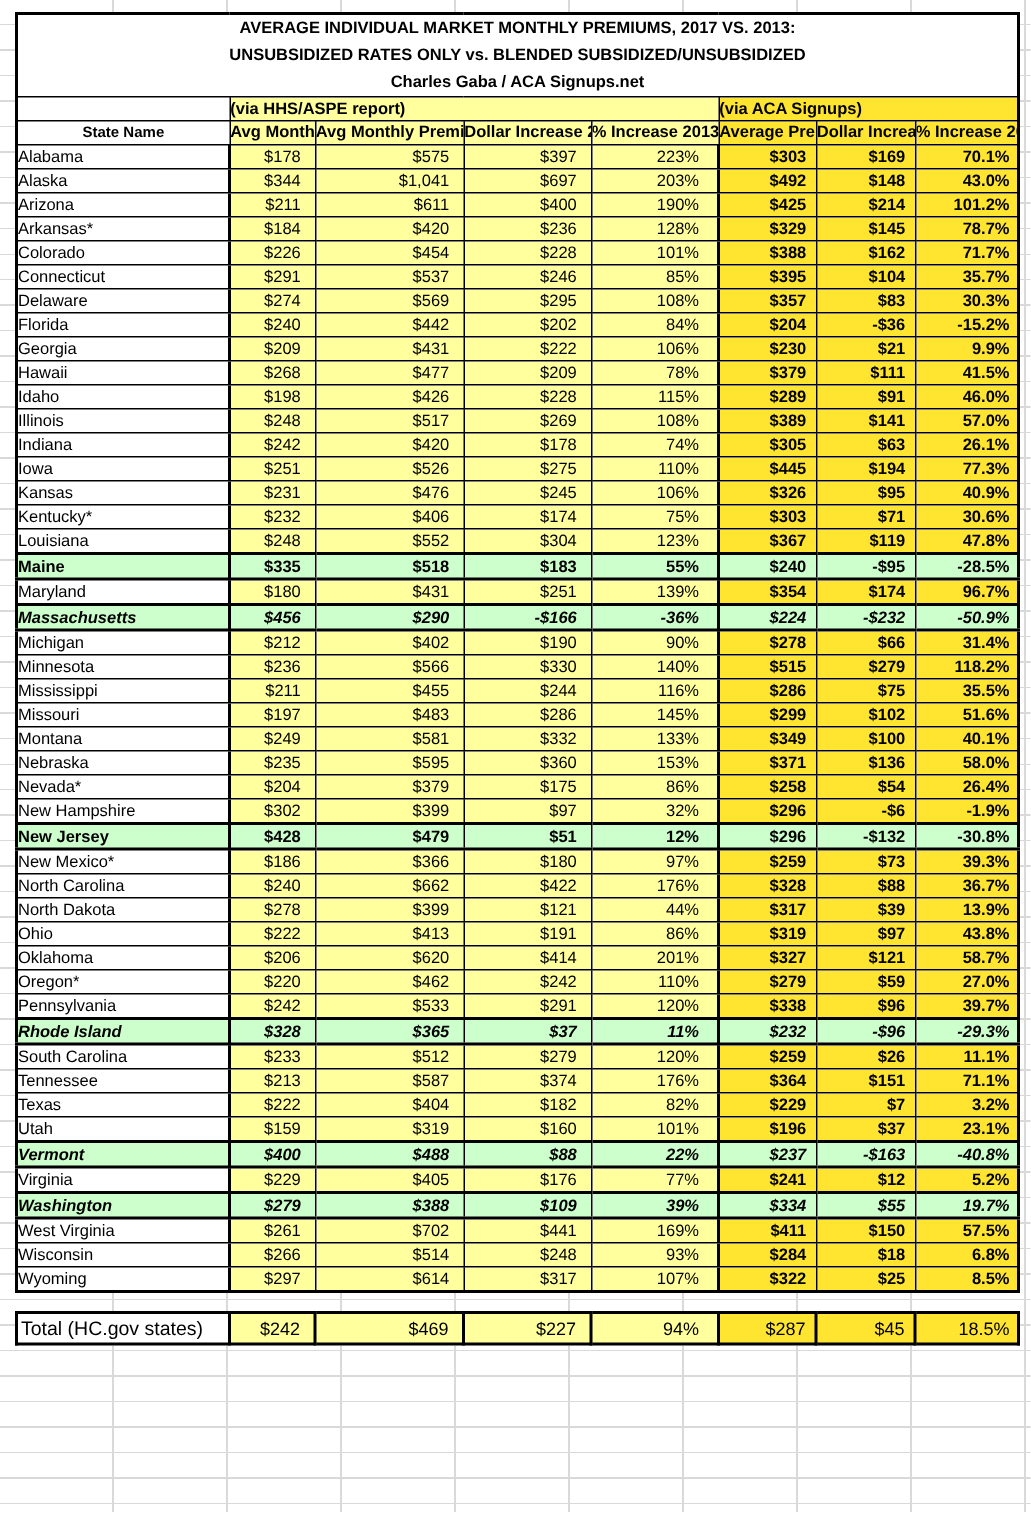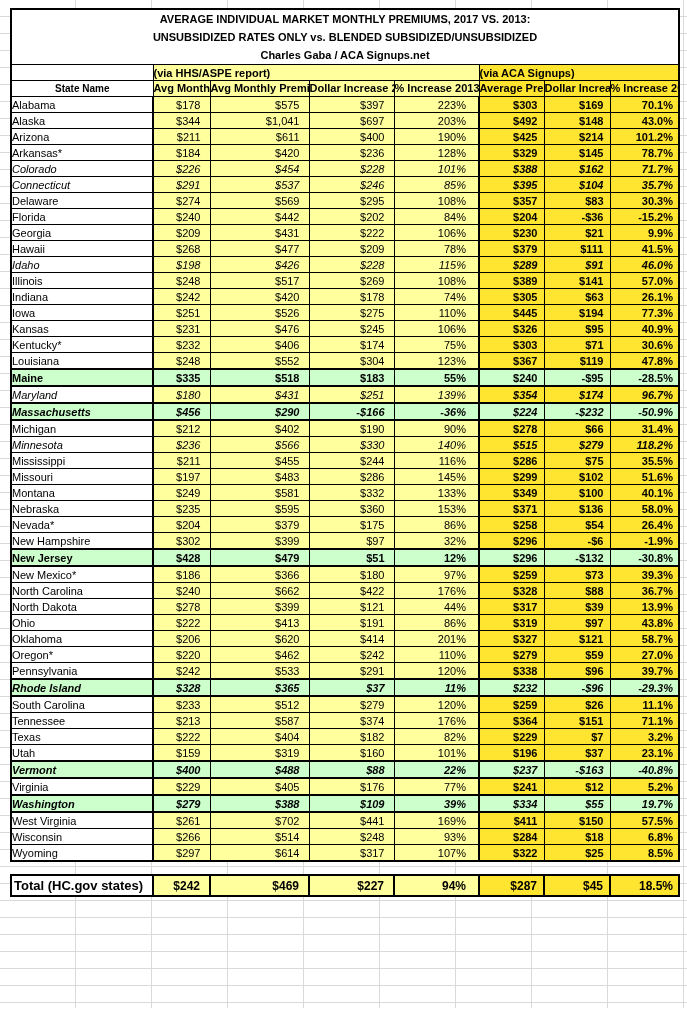--- a/index.html
+++ b/index.html
@@ -48,32 +48,32 @@
     vertical-align:middle;color:#000;overflow:hidden;white-space:nowrap;
   }
   .c-state{background:#fff;text-align:left;padding-right:4px !important;border-right:2px solid #000 !important;}
   .c-hhs{background:#FFFF9E;}
   .c-aca{background:#FFE430;font-weight:bold;}
   .m{text-align:right;padding-right:9px !important;}
   .p{text-align:right;padding-right:12px !important;}
   td.c-aca.m{padding-right:6px !important;}
   td.c-aca.p{padding-right:5px !important;}
   .gsep{border-right:2px solid #000 !important;text-align:right;}
-  tr.r-italic td{font-style:italic;}
+  tr.r-italic td{}
   tr.r-green td,tr.r-green_italic td{
     background:#CCFFCC !important;font-weight:bold;
     border-top:2px solid #000;border-bottom:2px solid #000;
   }
   tr.r-green_italic td{font-style:italic;}
 
   
   .gap{height:12px;}
 
   
-  .totaltbl td{border:2px solid #000;height:19px;padding:0;font-weight:bold;color:#000;vertical-align:middle;}
+  .totaltbl td{border:2px solid #000;height:19px;padding:0;font-weight:normal;color:#000;vertical-align:middle;}
   .t-label{background:#fff;text-align:left;font-size:13px;padding-left:2px !important;}
   .totaltbl .m,.totaltbl .p{font-size:12px;}
 </style>
 </head>
 <body>
 
 <div class="page">
   <div class="sheet">
 
     <table class="main">

